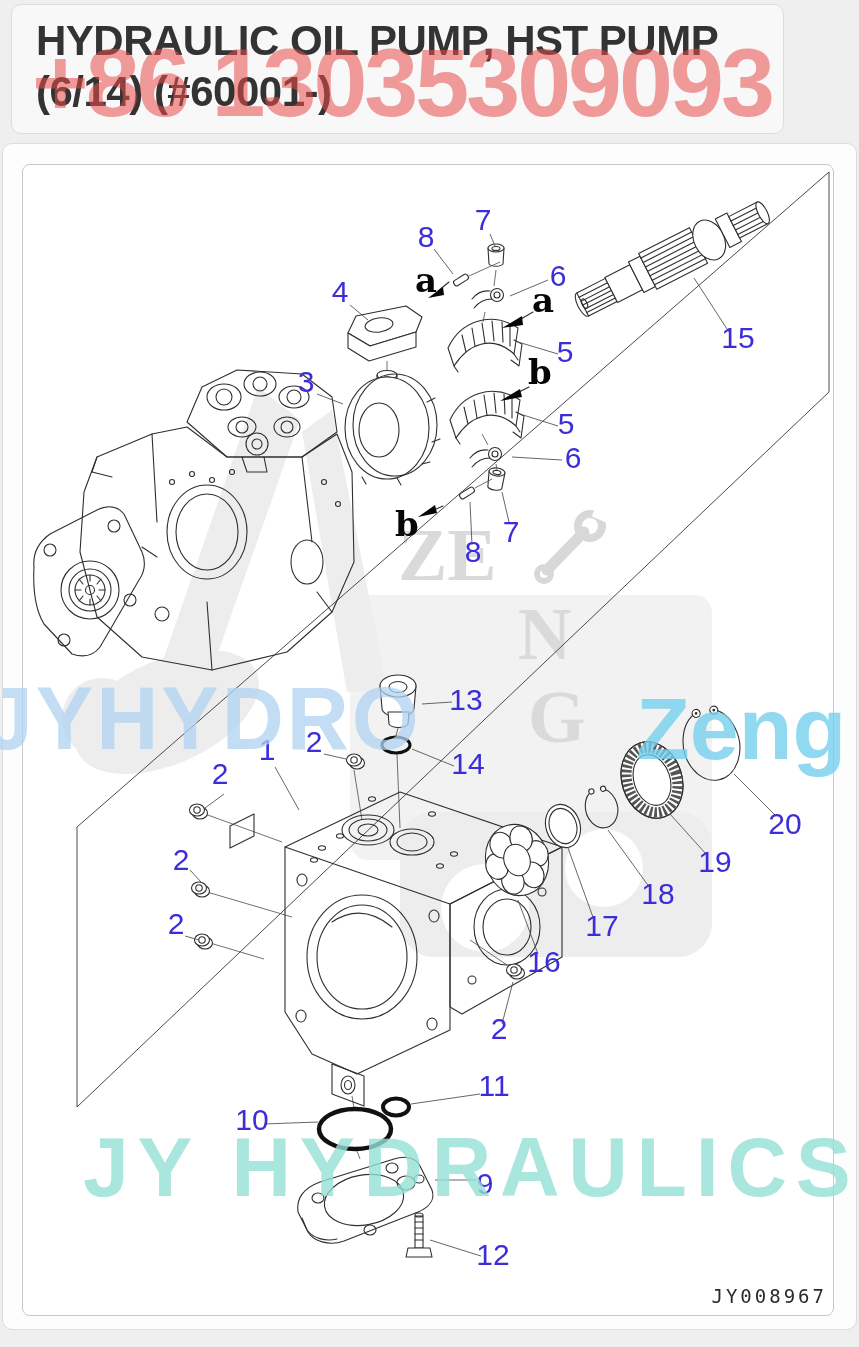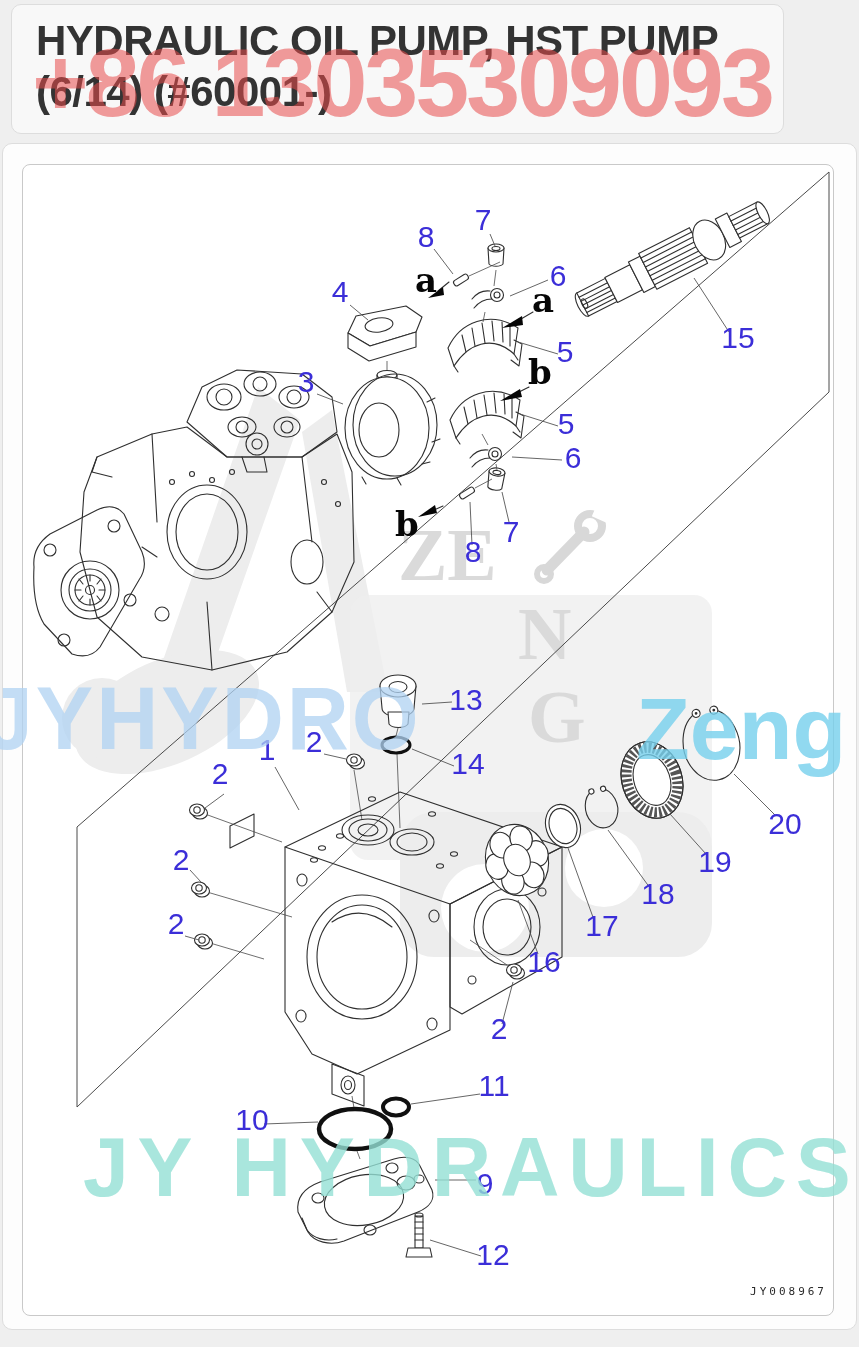--- a/index.html
+++ b/index.html
@@ -9,21 +9,21 @@
   #header-card{left:11px;top:4px;width:773px;height:130px;overflow:hidden;}
   #page-title{position:absolute;left:24px;top:10px;font-size:42px;line-height:1.22;
               font-weight:600;color:#333;letter-spacing:-0.5px;white-space:nowrap;}
   #phone-wm{position:absolute;left:20px;top:22px;font-size:97px;font-weight:700;
             letter-spacing:-3px;color:var(--phone_red);white-space:nowrap;z-index:3;}
   #content-card{left:2px;top:143px;width:855px;height:1187px;background:#fdfdfd;}
   #diagram-box{position:absolute;left:19px;top:20px;width:812px;height:1152px;
                background:#fff;border:1.5px solid #c9c9c9;border-radius:8px;box-sizing:border-box;}
   #parts-svg{position:absolute;left:0;top:0;}
   #drawing-code{position:absolute;right:6px;top:1120px;font-family:"DejaVu Sans Mono",monospace;
-                font-size:11px;letter-spacing:3px;color:#2b2b2b;}
+                font-size:19px;letter-spacing:3px;color:#2b2b2b;}
   .wm{position:absolute;font-weight:700;white-space:nowrap;pointer-events:none;z-index:2;}
   #wm-midleft{left:-18px;top:525px;font-size:86px;letter-spacing:3px;color:var(--wm_lightblue);transform:scaleY(1.04);}
   #wm-midright{left:633px;top:522px;font-size:88px;color:var(--wm_cyan2);margin-top:12px;}
   #wm-bottom{left:80px;top:975px;font-size:84px;letter-spacing:9px;color:var(--wm_cyan);transform:scaleX(.98);transform-origin:left;}
   
   .s{stroke:#2f2f2f;stroke-width:1.1;fill:none;stroke-linejoin:round;stroke-linecap:round;}
   .sf{stroke:#2f2f2f;stroke-width:1.1;fill:#fff;stroke-linejoin:round;stroke-linecap:round;}
   .thin{stroke:#555;stroke-width:.9;fill:none;}
   .axis{stroke:#4a4a4a;stroke-width:.8;fill:none;}
   .plane{stroke:#4a4a4a;stroke-width:1;fill:none;}

